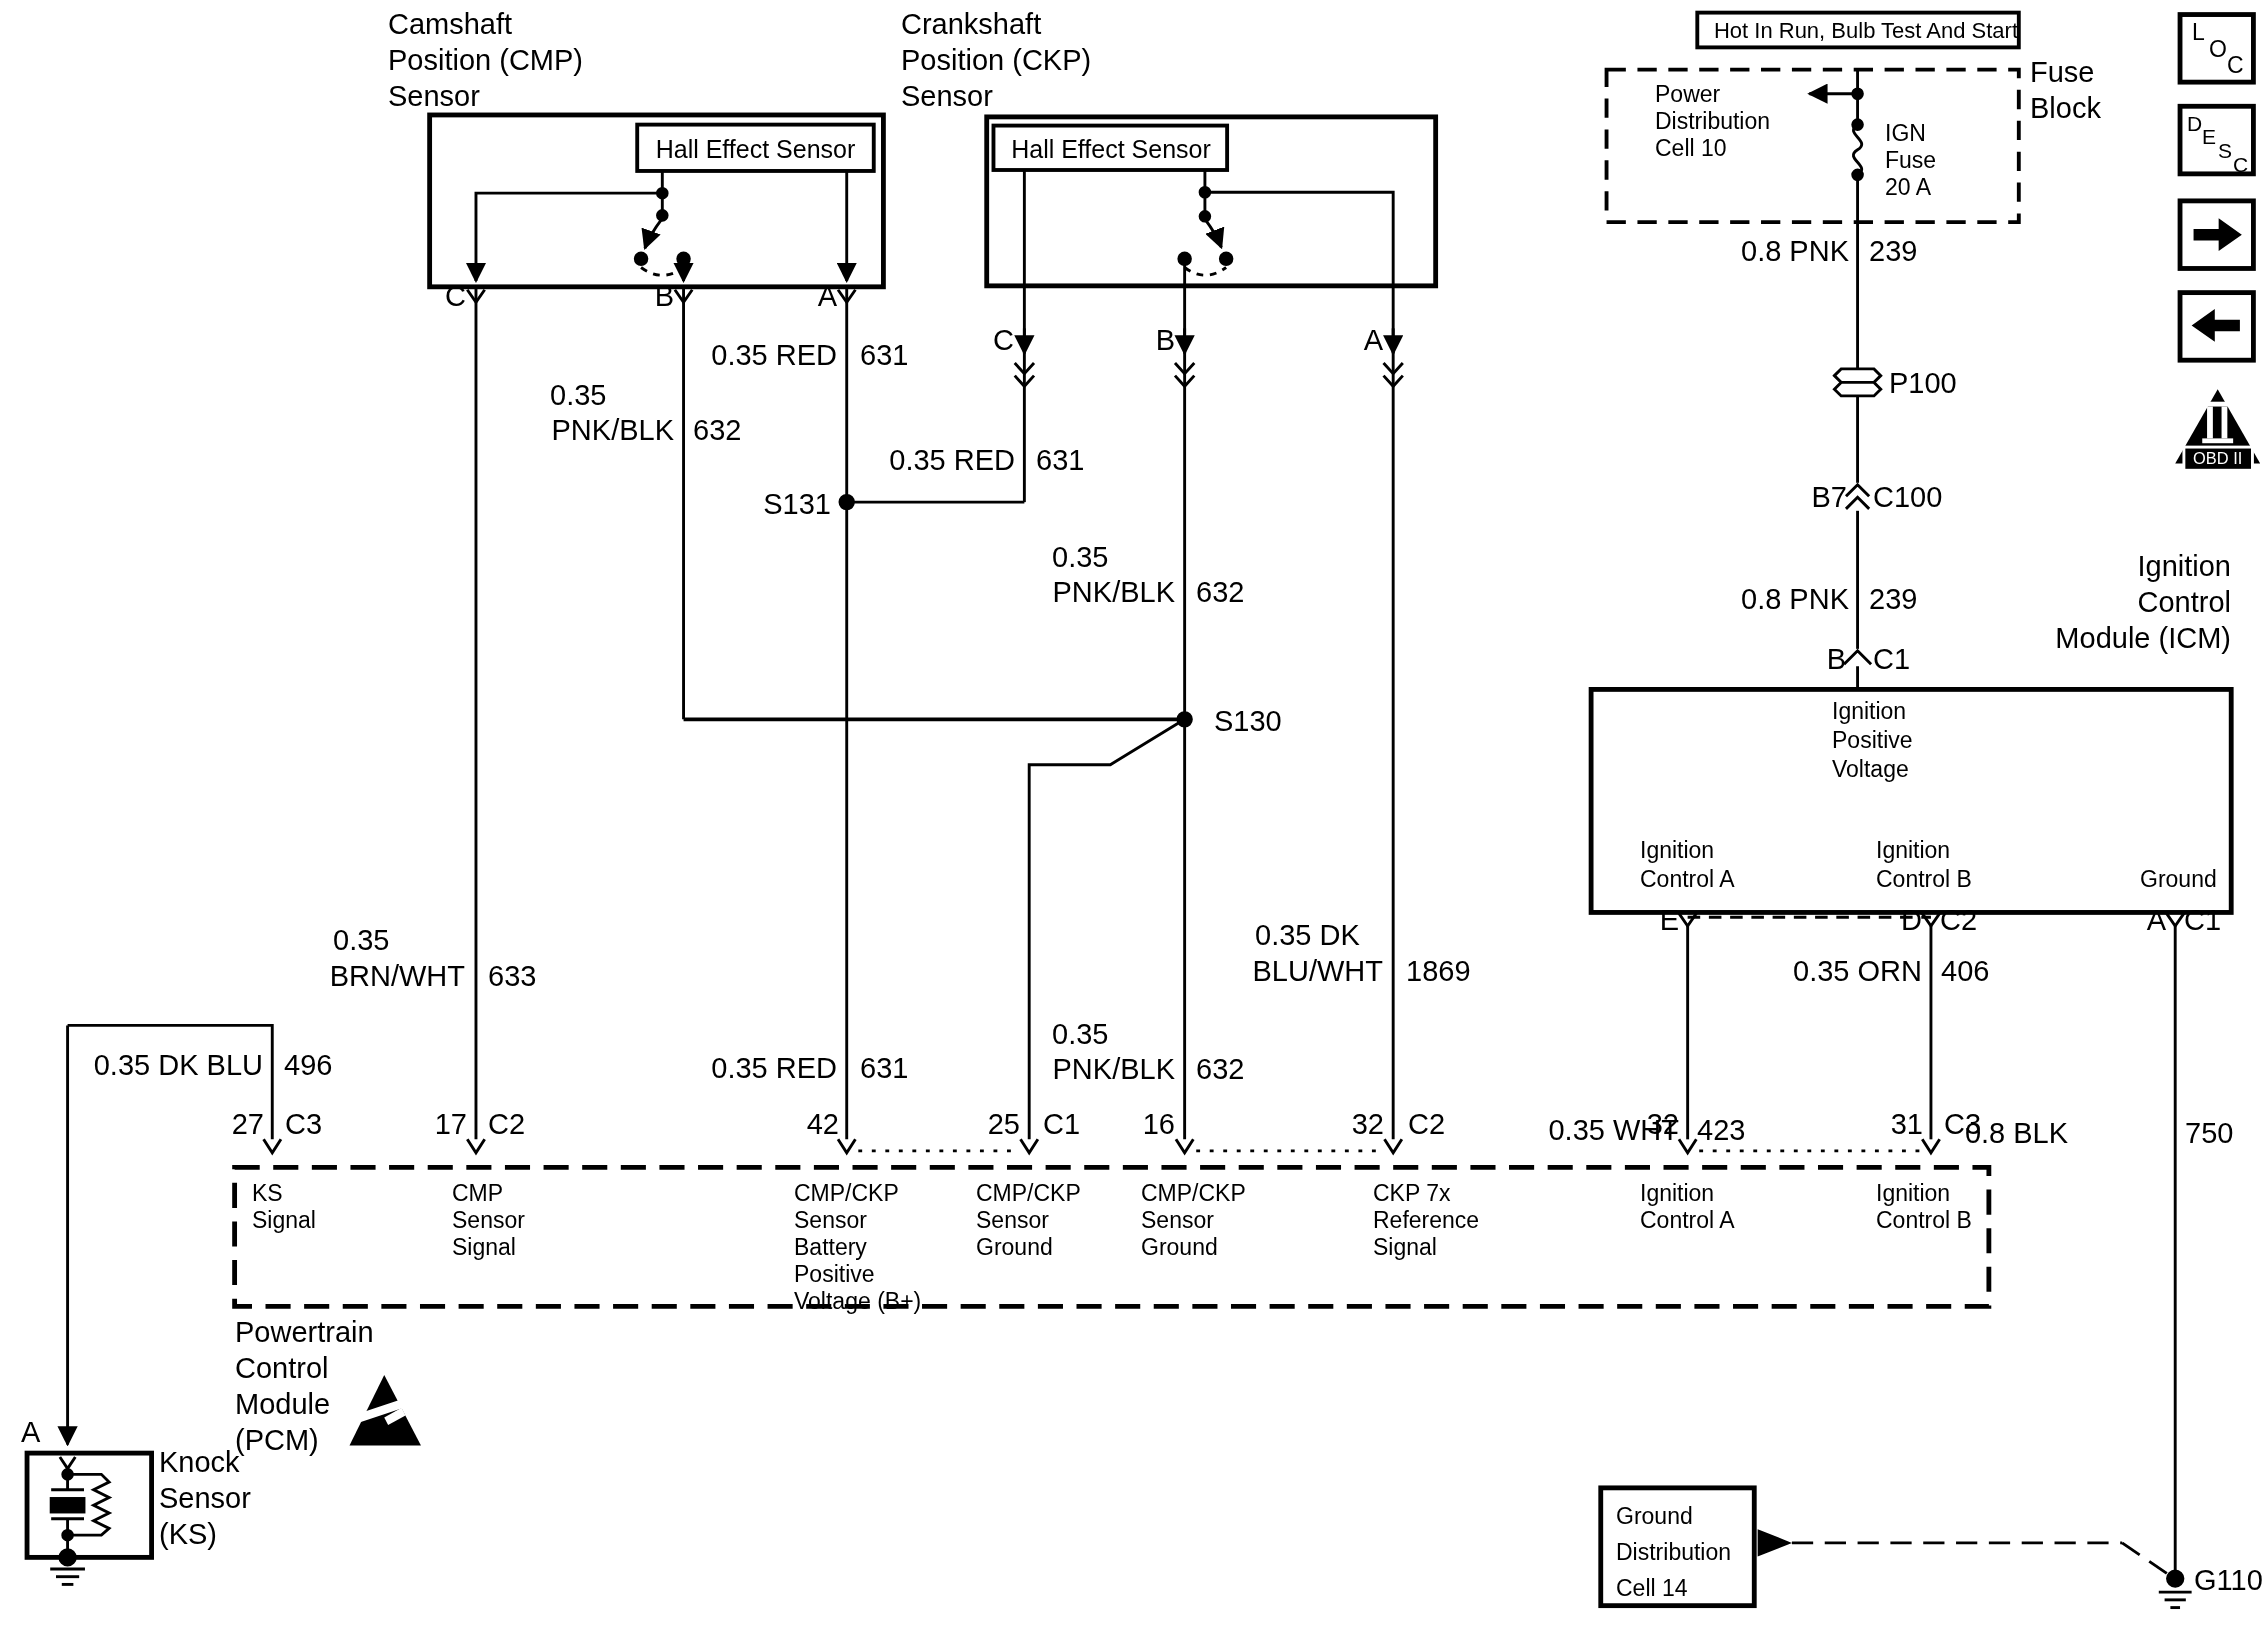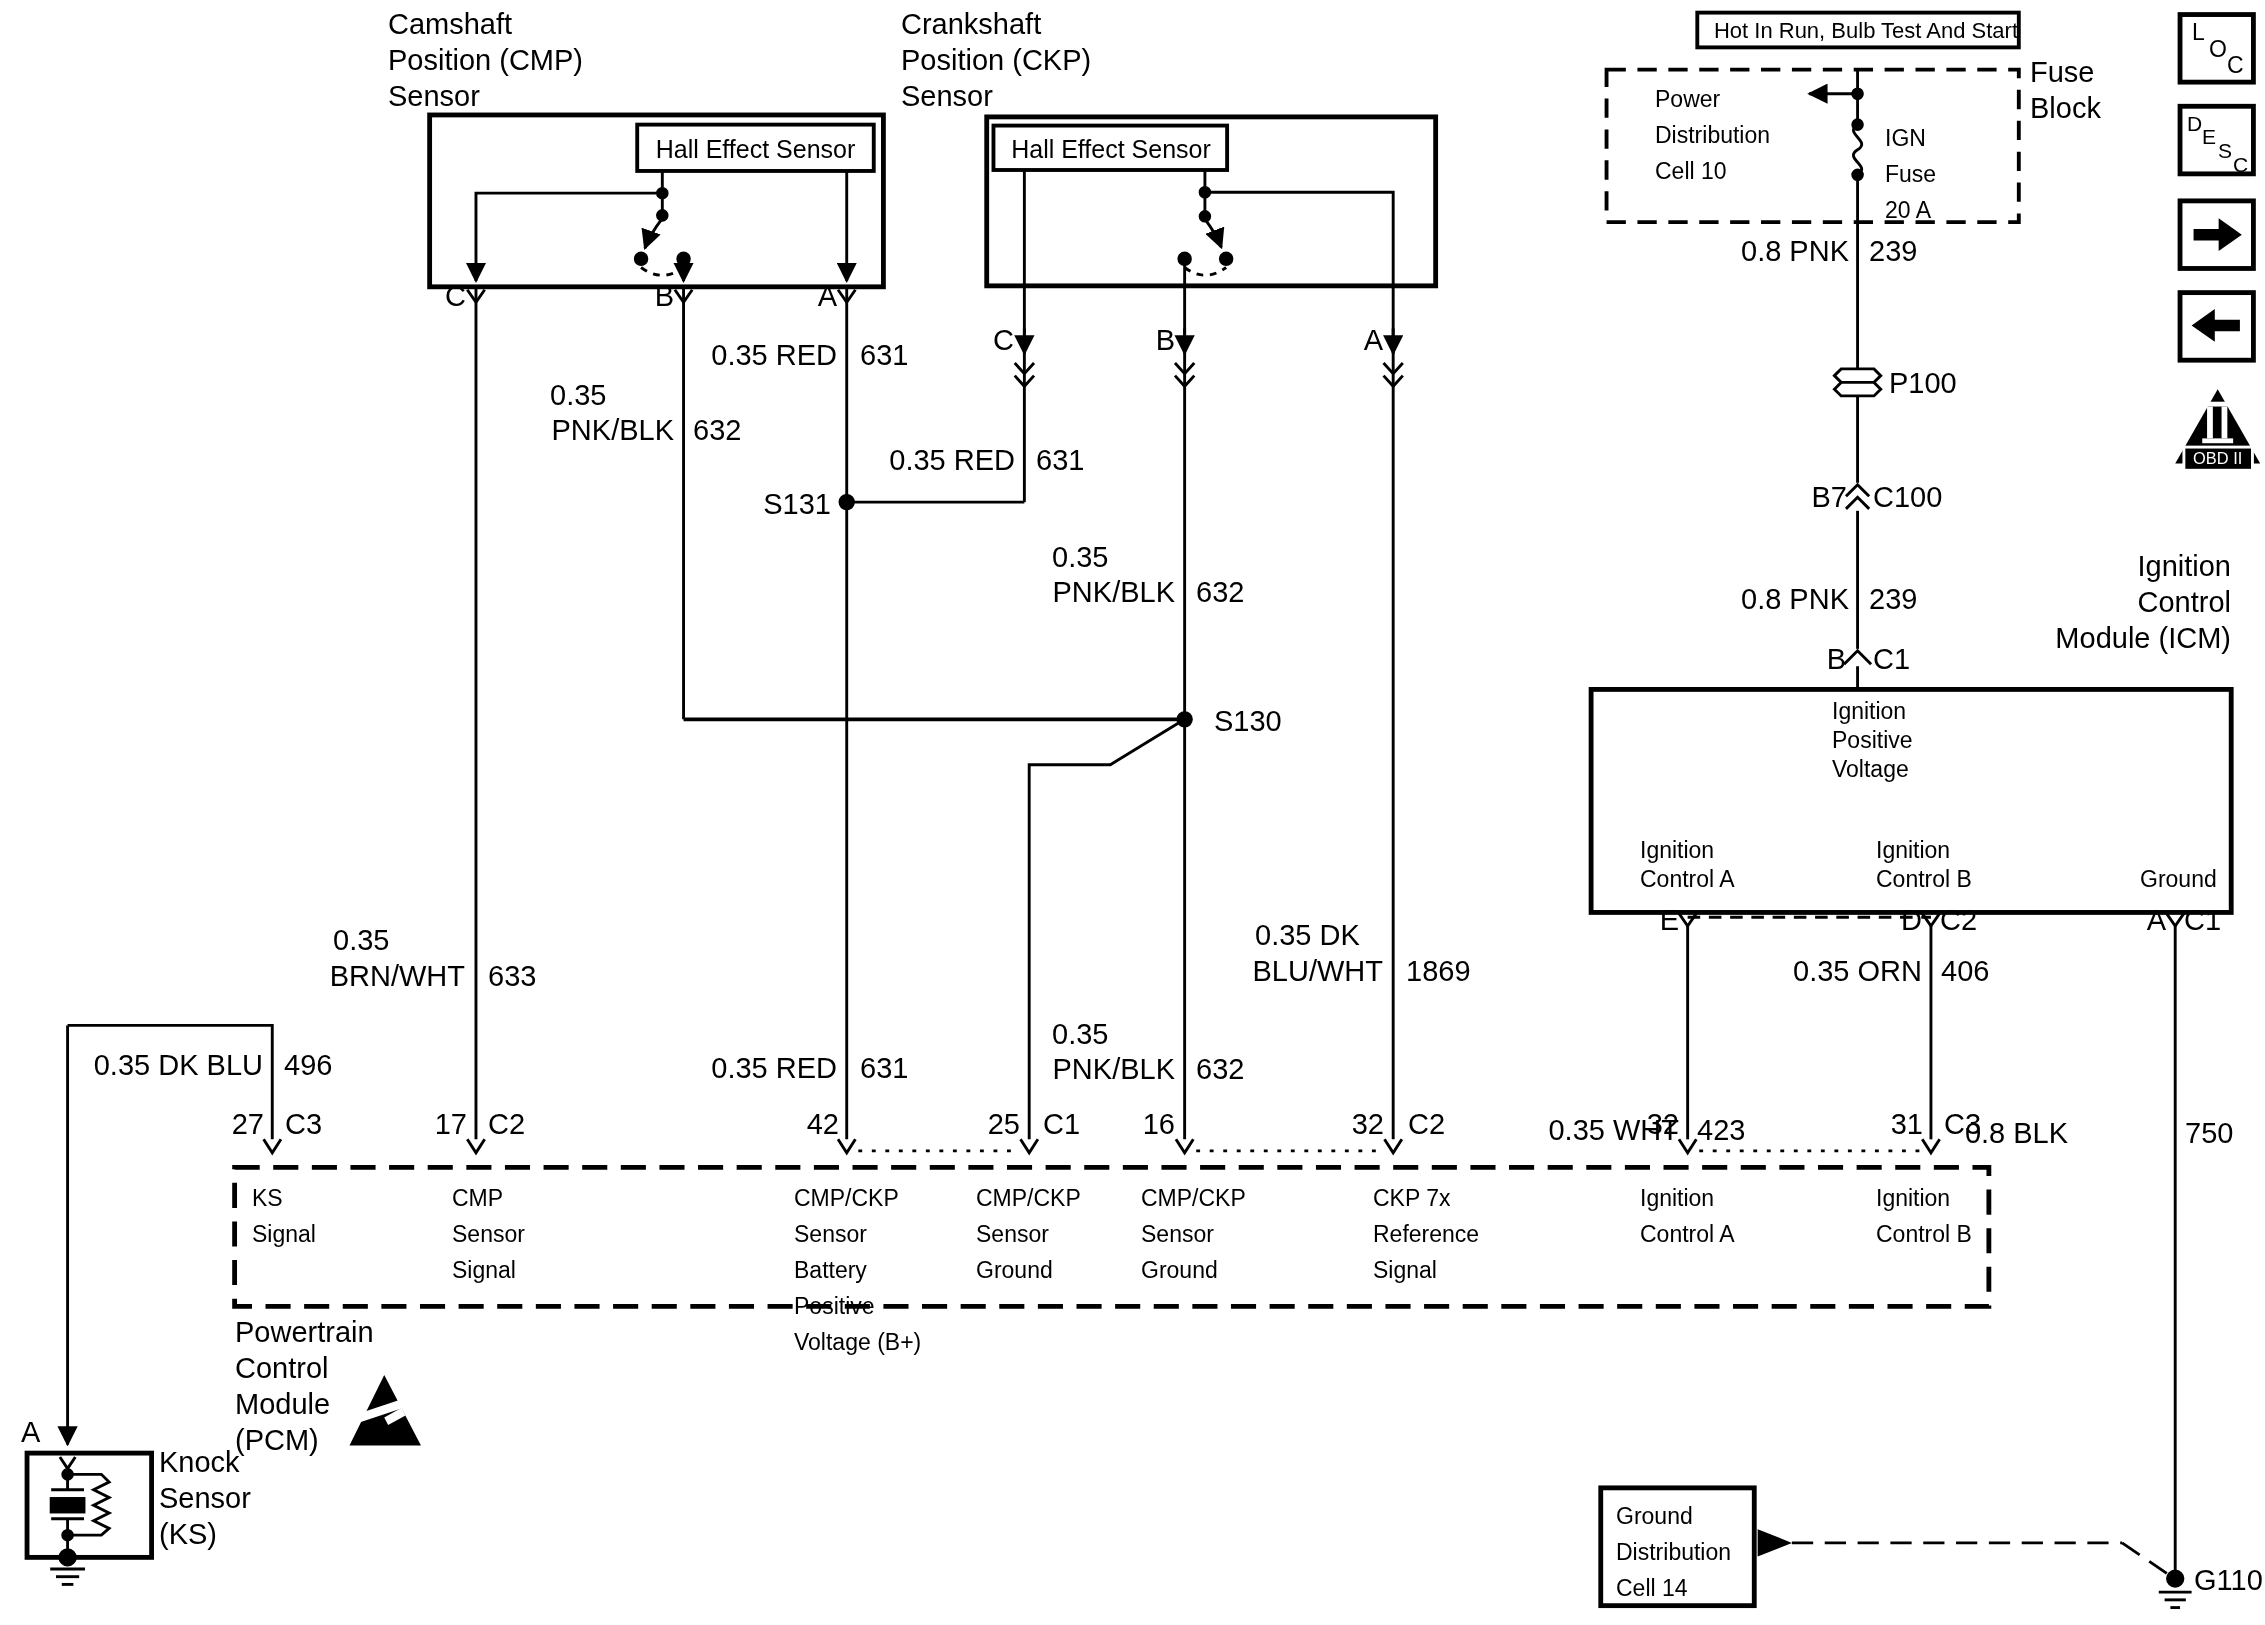--- a/index.html
+++ b/index.html
@@ -1,20 +1,20 @@
 <!DOCTYPE html>
 <html><head>
 <meta charset="utf-8">
 <style>
   html,body{margin:0;padding:0;background:#fff;}
   .stage{position:relative;width:2265px;height:1626px;background:#ffffff;
          font-family:"Liberation Sans",sans-serif;color:#000;overflow:hidden;}
   .stage svg{position:absolute;left:0;top:0;}
   .t{position:absolute;white-space:pre-line;font-size:29px;line-height:36px;color:#000;}
-  .s24{font-size:23px;line-height:36px;}
+  .s24{font-size:23px;line-height:27px;}
   .s23{font-size:22px;line-height:35px;}
   .lh30{line-height:29px;}
   .lh37{line-height:36px;}
   .ra{text-align:right;}
   .ctr{text-align:center;}
 </style>
 </head>
 <body>
 
 <div class="stage">

